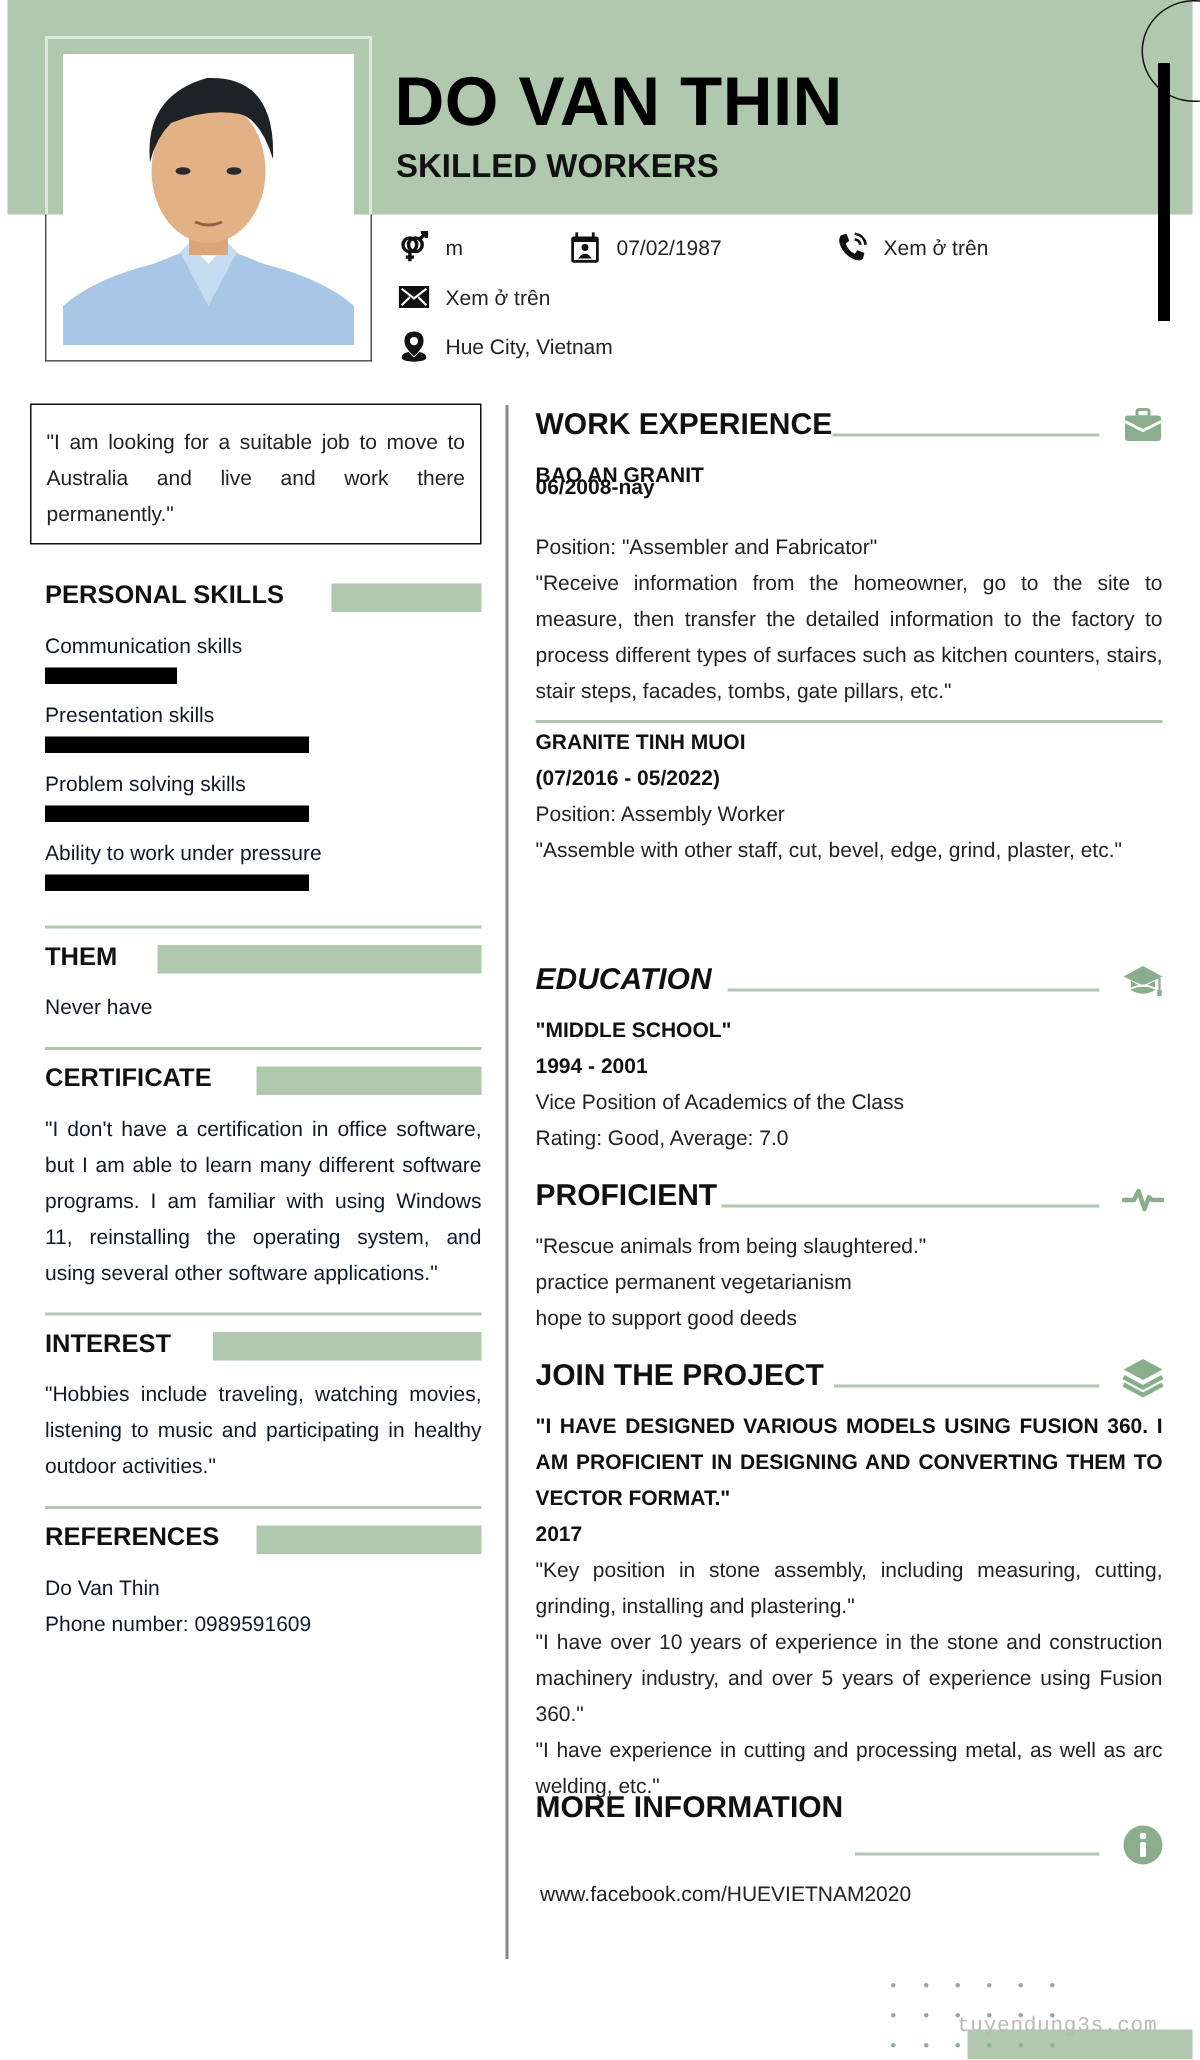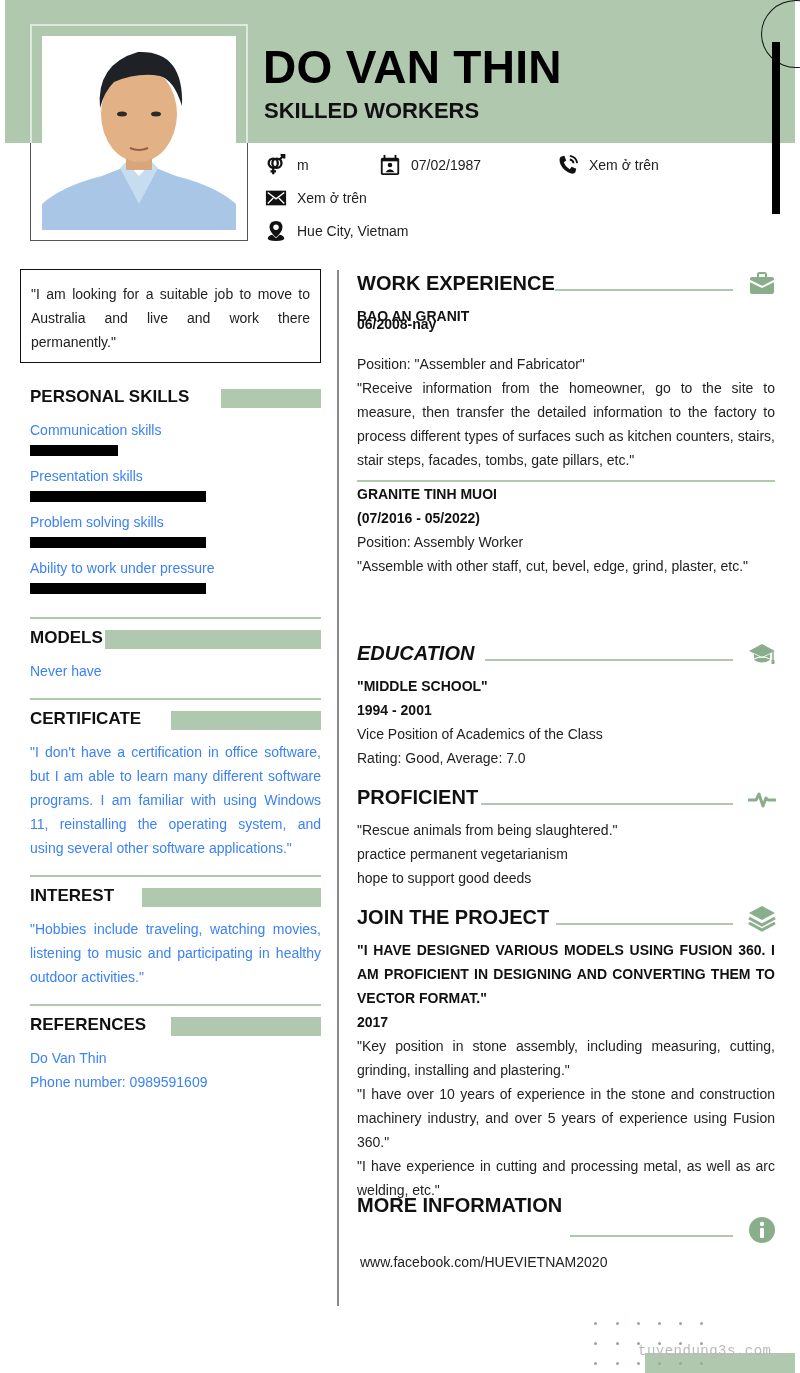--- a/index.html
+++ b/index.html
@@ -20,21 +20,21 @@
     .contact { position: absolute; display: flex; align-items: center; font-size: 14px; color: #222; }
     .contact svg { width: 22px; height: 22px; margin-right: 10px; }
 
     .objective { position: absolute; left: 20px; top: 269px; width: 301px; height: 94px; border: 1px solid #111; padding: 12px 10px 0 10px; font-size: 14px; line-height: 24px; text-align: justify; text-align-last: left; }
 
     .col-divider { position: absolute; left: 337px; top: 270px; width: 2px; height: 1036px; background: #888; }
 
     .lsec-title { position: absolute; left: 30px; font-size: 17px; font-weight: bold; color: #111; }
     .lsec-bar { position: absolute; height: 19px; background: #afc8ae; }
     .lsec-rule { position: absolute; left: 30px; width: 291px; height: 2px; background: #afc8ae; }
-    .ltext { position: absolute; left: 30px; width: 291px; font-size: 14px; line-height: 24px; color: #3b82f6; text-align: justify; }
+    .ltext { position: absolute; left: 30px; width: 291px; font-size: 14px; line-height: 24px; color: #0f172a; text-align: justify; }
     .skill-bar { position: absolute; left: 30px; height: 11px; background: #000; }
 
     .rsec-title { position: absolute; left: 357px; font-size: 20px; font-weight: bold; color: #111; }
     .rsec-line { position: absolute; height: 2px; background: #afc8ae; }
     .rsec-icon { position: absolute; width: 28px; height: 28px; }
     .rtext { position: absolute; left: 357px; width: 418px; font-size: 14px; line-height: 24px; color: #222; text-align: justify; }
     .rtext.bold { font-weight: bold; color: #111; }
     .rrule { position: absolute; left: 357px; width: 418px; height: 2px; background: #afc8ae; }
 
     .dots { position: absolute; left: 590px; top: 1320px; width: 130px; height: 50px; }
@@ -122,21 +122,21 @@
 <div class="ltext" style="top:418px;">Communication skills</div>
 <div class="skill-bar" style="top:445px; width:88px;"></div>
 <div class="ltext" style="top:464px;">Presentation skills</div>
 <div class="skill-bar" style="top:491px; width:176px;"></div>
 <div class="ltext" style="top:510px;">Problem solving skills</div>
 <div class="skill-bar" style="top:537px; width:176px;"></div>
 <div class="ltext" style="top:556px;">Ability to work under pressure</div>
 <div class="skill-bar" style="top:583px; width:176px;"></div>
 
 <div class="lsec-rule" style="top:617px;"></div>
-<div class="lsec-title" style="top:628px;">MODELS</div>
+<div class="lsec-title" style="top:628px;">THEM</div>
 <div class="lsec-bar" style="left:105px; top:630px; width:216px;"></div>
 <div class="ltext" style="top:659px;">Never have</div>
 
 <div class="lsec-rule" style="top:698px;"></div>
 <div class="lsec-title" style="top:709px;">CERTIFICATE</div>
 <div class="lsec-bar" style="left:171px; top:711px; width:150px;"></div>
 <div class="ltext" style="top:740px;">"I don't have a certification in office software, but I am able to learn many different software programs. I am familiar with using Windows 11, reinstalling the operating system, and using several other software applications."</div>
 
 <div class="lsec-rule" style="top:875px;"></div>
 <div class="lsec-title" style="top:886px;">INTEREST</div>

